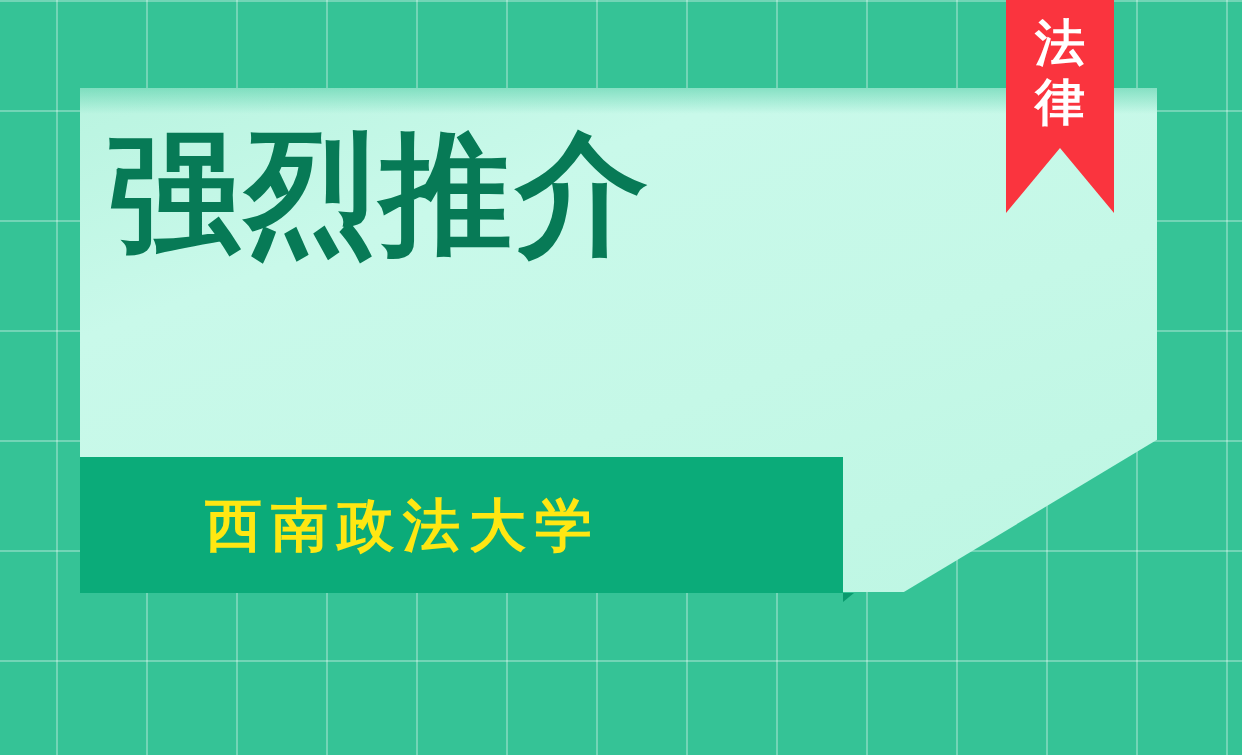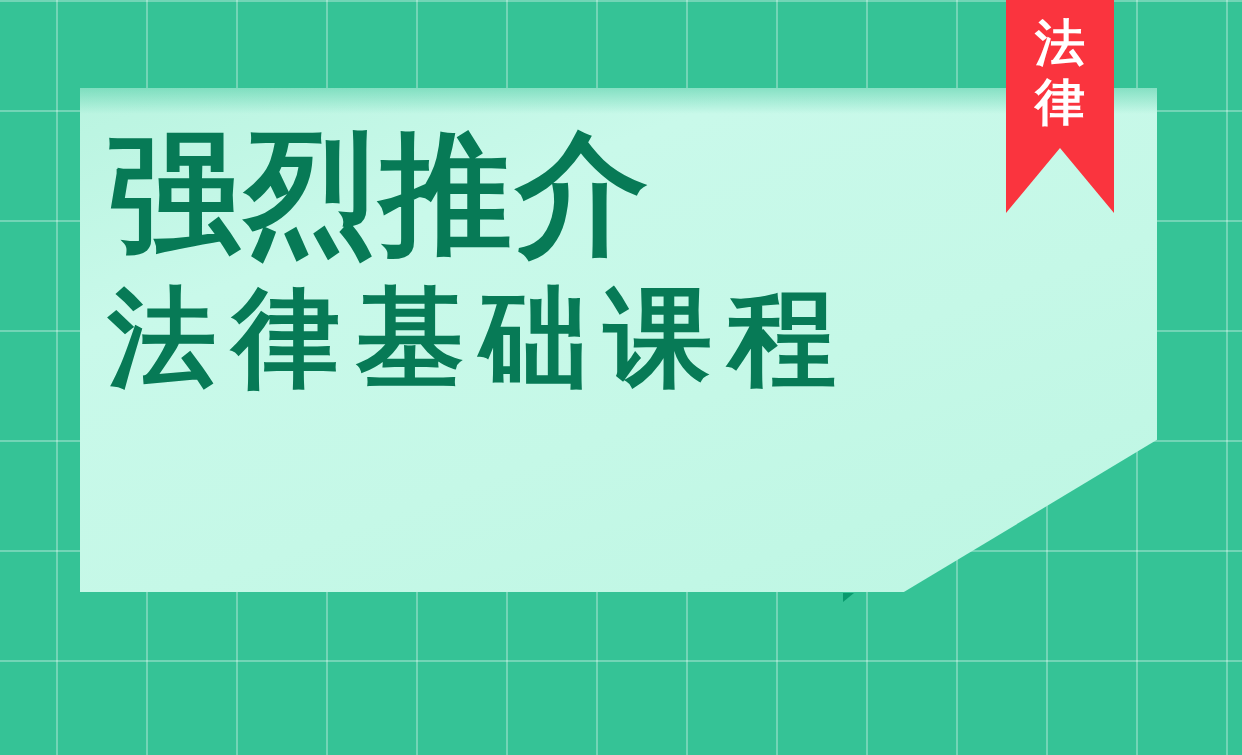--- a/index.html
+++ b/index.html
@@ -134,23 +134,25 @@
 <div id="poster">
 
   <div id="grid-bg"></div>
 
   <div id="card">
     <div id="card-topshade"></div>
   </div>
 
   <div id="headline">
     <div class="hl-line" id="hl-line-1">强烈推介</div>
-    <div class="hl-line" id="hl-line-2">法律基础课程</div>
   </div>
 
+  <div id="banner">
+    <div id="banner-text">西南政法大学</div>
+  </div>
   <div id="banner-fold"></div>
 
   <div id="ribbon">
     <span class="ribbon-char">法</span>
     <span class="ribbon-char">律</span>
   </div>
 
 </div>
 
 </body></html>

